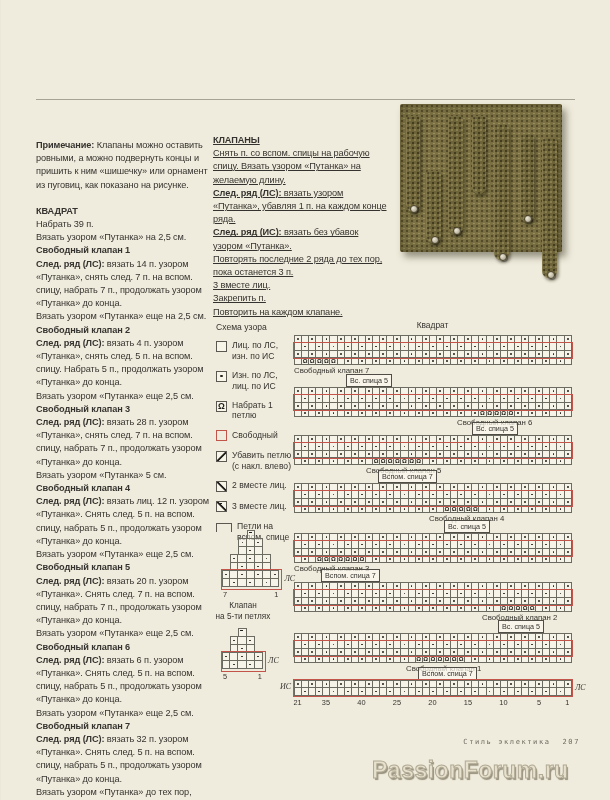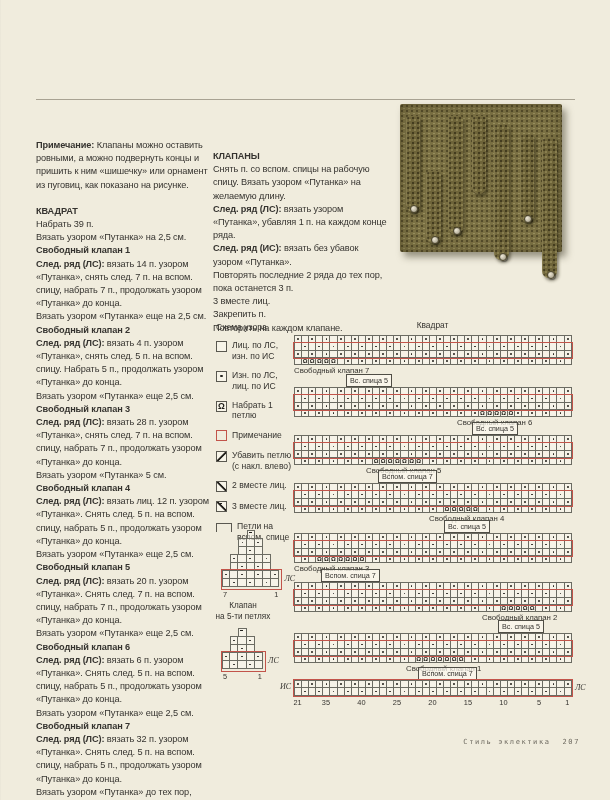--- a/index.html
+++ b/index.html
@@ -7,21 +7,21 @@
         font-family:"Liberation Sans",sans-serif;color:#35332f;
         background-image:linear-gradient(90deg,rgba(0,0,0,0.02) 0 1px,transparent 1px 7px);}
   
   #title-row{position:absolute;left:36px;top:74px;width:540px;}
   #page-title{font-family:"Liberation Serif",serif;font-size:16.5px;font-weight:600;letter-spacing:0.6px;color:#2e2b27;display:inline;}
   #title-ref{font-size:7.5px;color:#55524c;margin-left:5px;}
   #title-rule{position:absolute;left:36px;top:99px;width:539px;height:1px;background:#a8a292;}
   
   .col{position:absolute;font-size:9.2px;line-height:13.2px;letter-spacing:-0.1px;margin-top:36px;}
   #left-col{left:36px;top:103px;width:177px;}
-  #mid-col{left:213px;top:114px;width:174px;}
+  #mid-col{left:213px;top:98px;width:174px;text-decoration:underline;}
   .col p{margin:0;}
   .col .hd{font-weight:700;}
   .col b{font-weight:700;}
   .sect-head{font-weight:700;margin-top:13px !important;}
   
   #photo{position:absolute;left:396px;top:96px;width:180px;height:195px;}
   #swatch{position:absolute;left:4px;top:8px;width:162px;height:148px;border-radius:2px;
     background-color:#7b7144;
     background-image:radial-gradient(circle at 2px 2px,rgba(35,30,10,0.45) 1px,transparent 1.6px),
                      radial-gradient(circle at 4px 5px,rgba(235,225,170,0.25) 1px,transparent 1.6px);
@@ -121,21 +121,21 @@
         <div class="lg-item">
           <div class="lg-box i-dot"></div>
           <div>Изн. по ЛС, лиц. по ИС</div>
         </div>
         <div class="lg-item">
           <div class="lg-box i-cast"></div>
           <div>Набрать 1 петлю</div>
         </div>
         <div class="lg-item">
           <div class="lg-box i-rep"></div>
-          <div>Примечание</div>
+          <div>Свободный</div>
         </div>
         <div class="lg-item">
           <div class="lg-box i-decl"></div>
           <div>Убавить петлю (с накл. влево)</div>
         </div>
         <div class="lg-item">
           <div class="lg-box i-k2"></div>
           <div>2 вместе лиц.</div>
         </div>
         <div class="lg-item">
@@ -1456,14 +1456,15 @@
       <div class="rep" style="left: 4.5px; top: 122.5px; width: 43px; height: 19px;"></div>
       <div class="chart-num" style="left: 1px; top: 144px;">5</div>
       <div class="chart-num" style="left: 35.8px; top: 144px;">1</div>
       <div class="side-lab" style="left: 52px; top: 128px;">ЛС</div>
     </div>
 
   <div id="footer">
     <span>Стиль эклектика</span><span class="pgnum">207</span>
   </div>
 
+  <div id="watermark">PassionForum.ru</div>
 
 </div>
 
 </body></html>

